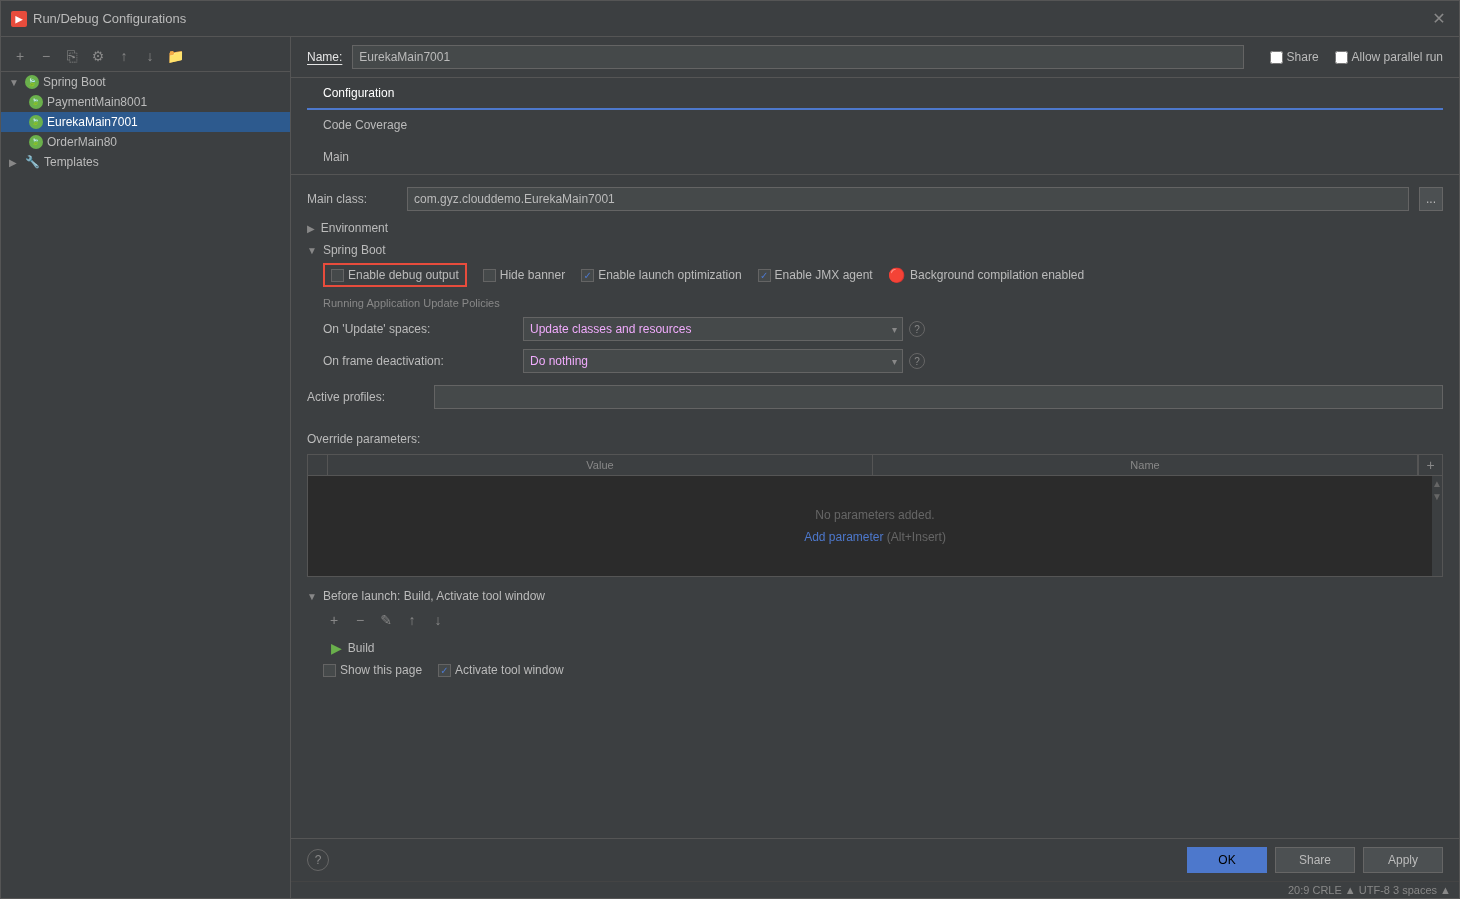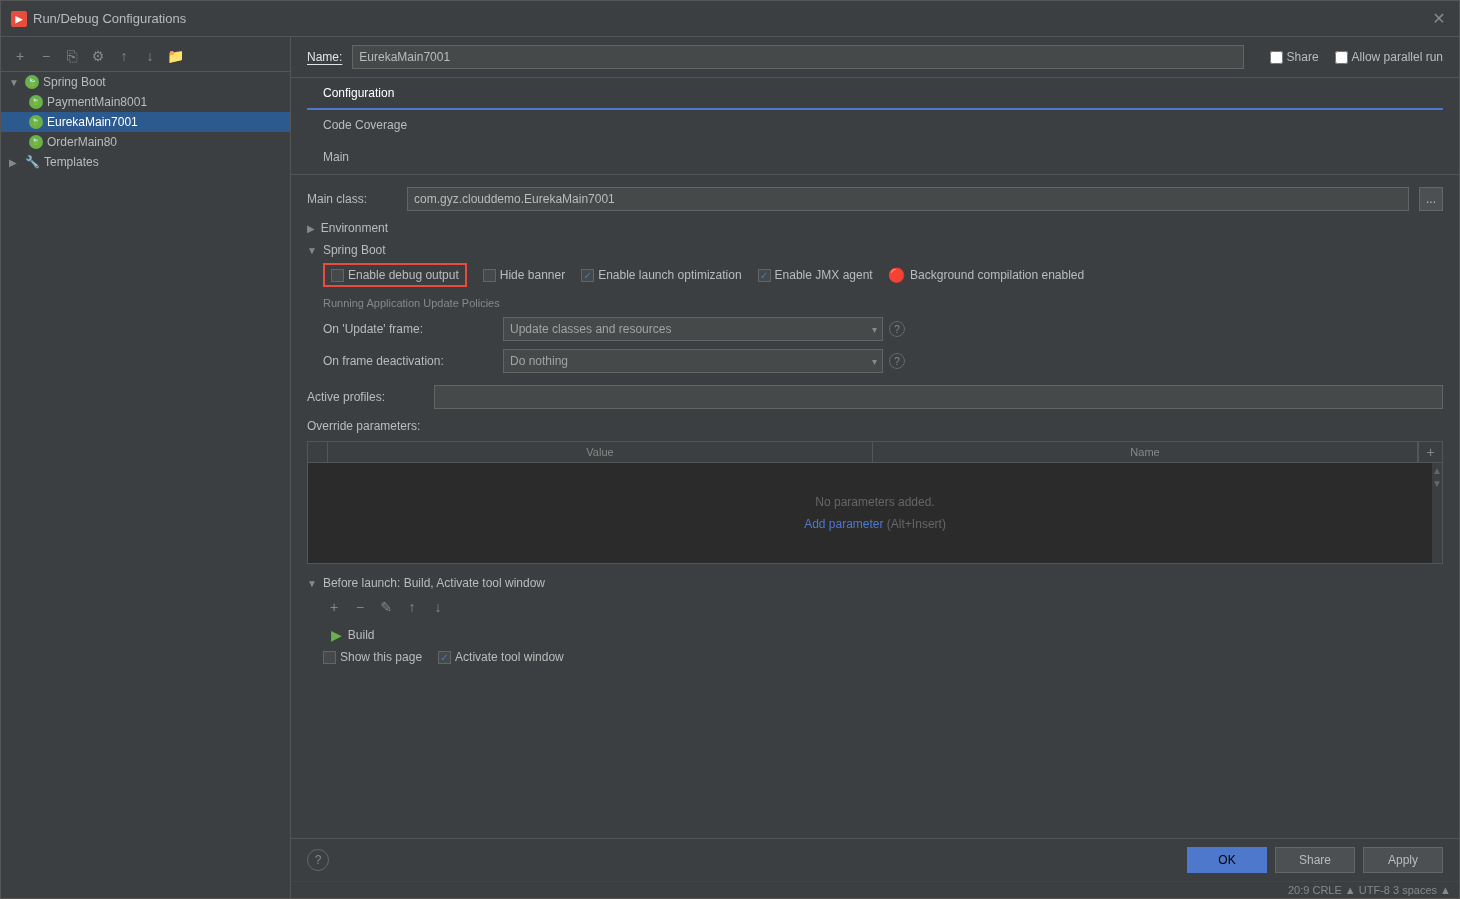--- a/index.html
+++ b/index.html
@@ -322,29 +322,30 @@
 
     .policy-select-wrapper {
       display: flex;
       align-items: center;
       gap: 6px;
     }
 
     .policy-select {
       background: #45494a;
       border: 1px solid #646464;
-      color: #a3a3a3;
+      color: #f0abfc;
       padding: 2px 6px;
       font-size: 12px;
       height: 24px;
       width: 380px;
       cursor: pointer;
       appearance: none;
       padding-right: 20px;
       position: relative;
+      margin-left: 20px;
     }
 
     .select-wrapper {
       position: relative;
       display: inline-block;
     }
 
     .select-wrapper::after {
       content: '▾';
       position: absolute;
@@ -366,21 +367,21 @@
       justify-content: center;
       font-size: 10px;
       color: #888;
       cursor: pointer;
     }
 
     
     .active-profiles-row {
       display: flex;
       align-items: center;
-      margin-bottom: 10px;
+      margin-bottom: 23px;
       gap: 17px;
     }
 
     .active-profiles-label {
       color: #bbbbbb;
       white-space: nowrap;
       min-width: 110px;
     }
 
     .profiles-input {
@@ -736,21 +737,21 @@
           <div class="checkbox-label">
             <span class="warning-icon">🔴</span>
             <span>Background compilation enabled</span>
           </div>
         </div>
 
         <div class="policies-section" style="margin-left: 16px;">
           <div class="policies-title">Running Application Update Policies</div>
 
           <div class="policy-row">
-            <span class="policy-label">On 'Update' frame:</span>
+            <span class="policy-label">On 'Update' spaces:</span>
             <div class="policy-select-wrapper">
               <div class="select-wrapper">
                 <select class="policy-select">
                   <option>Update classes and resources</option>
                 </select>
               </div>
               <div class="help-icon">?</div>
             </div>
           </div>
 

